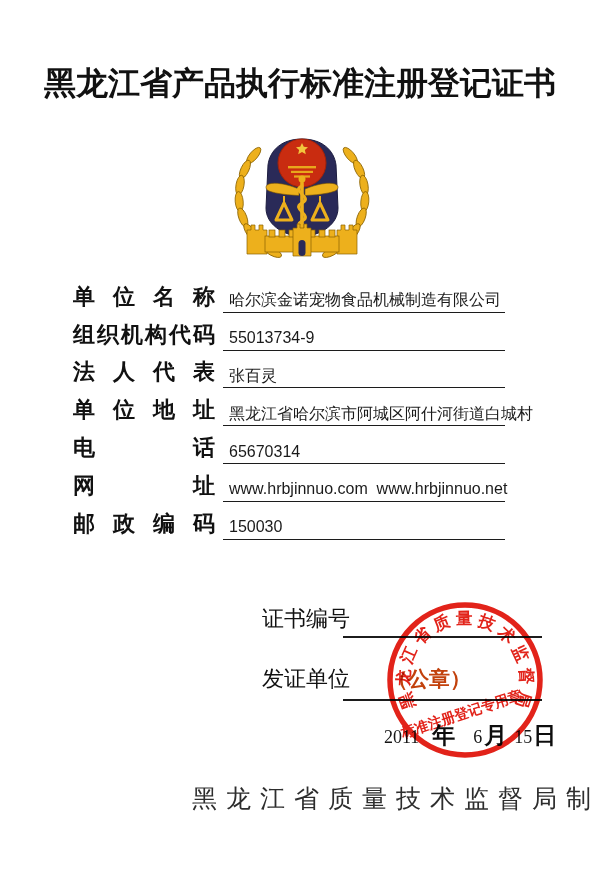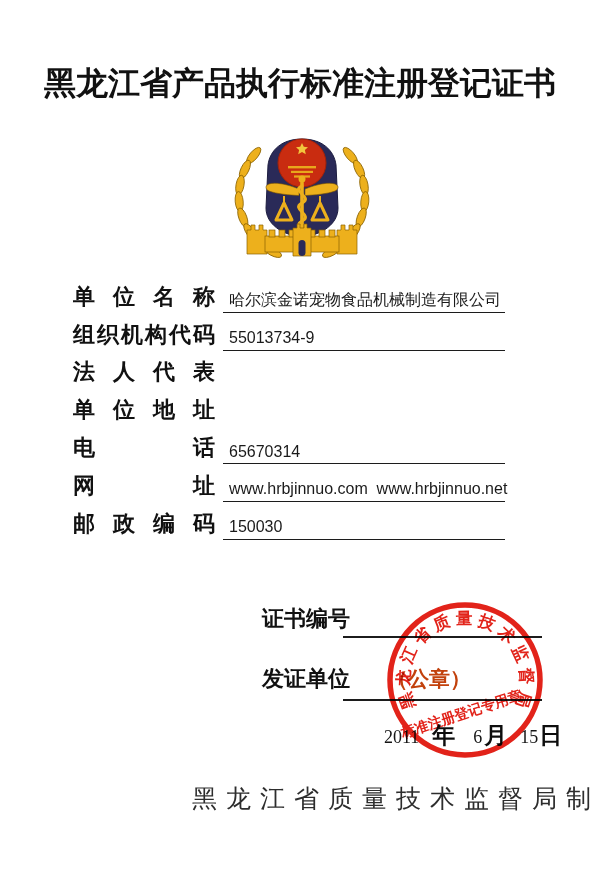--- a/index.html
+++ b/index.html
@@ -37,39 +37,39 @@
     flex:none;width:276px;margin-left:8px;
     border-bottom:1.6px solid #1c1c1c;
     font-family:Liberation Sans, sans-serif;
     font-size:16px;line-height:1.15;
     padding:0 0 2px 6px;
     white-space:pre;overflow:visible;
   }
   .cert-label{
     position:absolute;left:262px;
     font-family:"Liberation Sans", sans-serif;
-    font-weight:700;font-size:22px;color:#111;white-space:nowrap;
+    font-weight:400;font-size:22px;color:#111;white-space:nowrap;
   }
   .blank-line{position:absolute;left:343px;width:199px;height:1.6px;background:#1c1c1c;}
   .stamp-note{
     position:absolute;left:387px;top:665px;
     font-family:"Liberation Sans", sans-serif;
     font-weight:700;font-size:21px;color:#c2410c;white-space:nowrap;
   }
   .date-row{
     position:absolute;left:384px;top:720px;
     display:flex;align-items:baseline;white-space:nowrap;
   }
   .date-num{font-family:"Liberation Serif", serif;font-size:18px;color:#151515;}
   .date-unit{font-family:"Liberation Sans", sans-serif;font-weight:700;font-size:23px;color:#0d0d0d;}
   .d-y{margin-left:0;}
   .d-yu{margin-left:13px;}
   .d-m{margin-left:18px;}
   .d-mu{margin-left:2px;}
-  .d-d{margin-left:13px;text-align:center;}
+  .d-d{margin-left:7px;text-align:center;}
   .d-du{margin-left:1px;}
   .footer{
     position:absolute;top:782px;left:0;right:0;
     text-align:right;
     font-family:"Liberation Serif", serif;
     font-size:25px;letter-spacing:9px;
     color:#2d2d2d;white-space:nowrap;
   }
   .seal{
     position:absolute;left:385px;top:598px;width:160px;height:166px;
@@ -167,28 +167,30 @@
         </div>
       <div class="field-value">55013734-9</div>
     </div>
     <div class="field-row">
       <div class="field-label">
           <span>法</span>
           <span>人</span>
           <span>代</span>
           <span>表</span>
         </div>
+      <div class="field-value">张百灵</div>
     </div>
     <div class="field-row">
       <div class="field-label">
           <span>单</span>
           <span>位</span>
           <span>地</span>
           <span>址</span>
         </div>
+      <div class="field-value">黑龙江省哈尔滨市阿城区阿什河街道白城村</div>
     </div>
     <div class="field-row">
       <div class="field-label">
           <span>电</span>
           <span>话</span>
         </div>
       <div class="field-value">65670314</div>
     </div>
     <div class="field-row">
       <div class="field-label">

